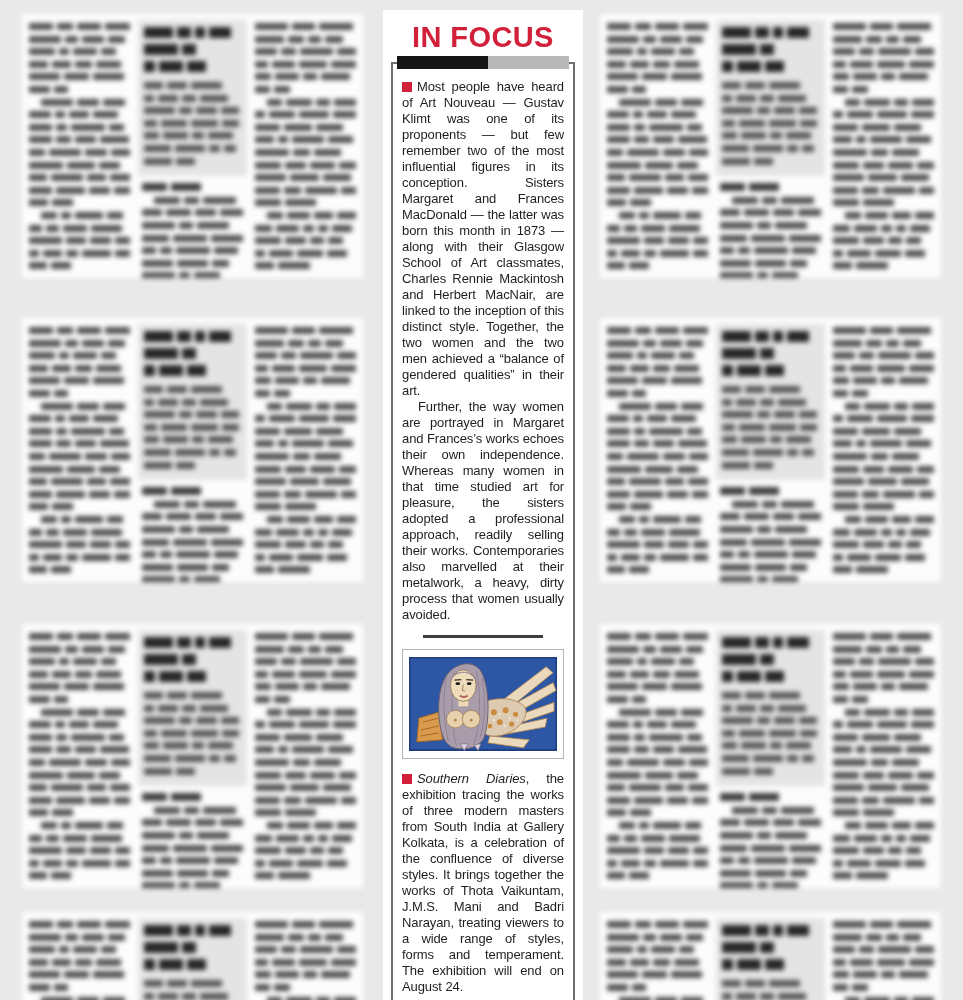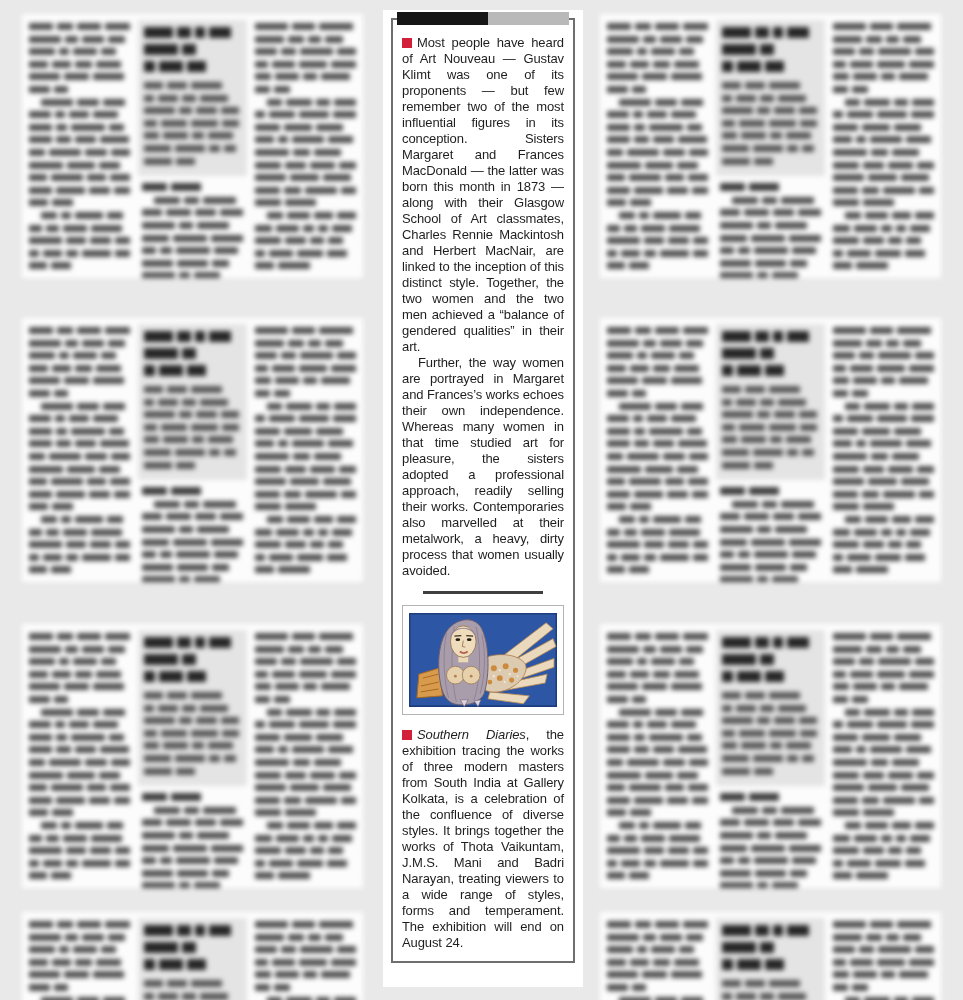--- a/index.html
+++ b/index.html
@@ -298,20 +298,21 @@
           <div class="bl" style="height: 7px; margin-bottom: 5.6px;"><span style="display: inline-block; vertical-align: top; border-radius: 1px; height: 7px; width: 22px; background: rgb(79, 79, 79); margin-right: 4px;"></span><span style="display: inline-block; vertical-align: top; border-radius: 1px; height: 7px; width: 15px; background: rgb(79, 79, 79); margin-right: 4px;"></span><span style="display: inline-block; vertical-align: top; border-radius: 1px; height: 7px; width: 33px; background: rgb(79, 79, 79); margin-right: 4px;"></span><span style="display: inline-block; vertical-align: top; border-radius: 1px; height: 7px; width: 19px; background: rgb(79, 79, 79); margin-right: 4px;"></span></div>
           <div class="bl" style="height: 7px; margin-bottom: 5.6px;"><span style="display: inline-block; vertical-align: top; border-radius: 1px; height: 7px; width: 13px; background: rgb(79, 79, 79); margin-right: 4px;"></span><span style="display: inline-block; vertical-align: top; border-radius: 1px; height: 7px; width: 23px; background: rgb(79, 79, 79); margin-right: 4px;"></span><span style="display: inline-block; vertical-align: top; border-radius: 1px; height: 7px; width: 28px; background: rgb(79, 79, 79); margin-right: 4px;"></span><span style="display: inline-block; vertical-align: top; border-radius: 1px; height: 7px; width: 25px; background: rgb(79, 79, 79); margin-right: 4px;"></span></div>
           <div class="bl" style="height: 7px; margin-bottom: 5.6px;"><span style="display: inline-block; vertical-align: top; border-radius: 1px; height: 7px; width: 16px; background: rgb(79, 79, 79); margin-right: 4px;"></span><span style="display: inline-block; vertical-align: top; border-radius: 1px; height: 7px; width: 24px; background: rgb(79, 79, 79); margin-right: 4px;"></span><span style="display: inline-block; vertical-align: top; border-radius: 1px; height: 7px; width: 14px; background: rgb(79, 79, 79); margin-right: 4px;"></span><span style="display: inline-block; vertical-align: top; border-radius: 1px; height: 7px; width: 29px; background: rgb(79, 79, 79); margin-right: 4px;"></span></div>
           <div class="bl" style="height: 7px; margin-bottom: 5.6px;"><span style="display: inline-block; vertical-align: top; border-radius: 1px; height: 7px; width: 15px; background: rgb(79, 79, 79); margin-right: 4px;"></span><span style="display: inline-block; vertical-align: top; border-radius: 1px; height: 7px; width: 16px; background: rgb(79, 79, 79); margin-right: 4px;"></span></div>
           <div class="bl" style="height: 7px; margin-bottom: 5.6px; padding-left: 12px;"><span style="display: inline-block; vertical-align: top; border-radius: 1px; height: 7px; width: 15px; background: rgb(79, 79, 79); margin-right: 4px;"></span><span style="display: inline-block; vertical-align: top; border-radius: 1px; height: 7px; width: 26px; background: rgb(79, 79, 79); margin-right: 4px;"></span><span style="display: inline-block; vertical-align: top; border-radius: 1px; height: 7px; width: 14px; background: rgb(79, 79, 79); margin-right: 4px;"></span><span style="display: inline-block; vertical-align: top; border-radius: 1px; height: 7px; width: 22px; background: rgb(79, 79, 79); margin-right: 4px;"></span></div>
         </div>
       </div>
     </div>
 
   <div class="center-col">
+    <div class="if-title" style="color: rgb(211, 32, 58);">IN FOCUS</div>
 
     <div class="if-box" style="border-color: rgb(110, 110, 110);">
       <div class="if-bar">
         <span class="bar-left" style="background: rgb(22, 22, 22);"></span>
         <span class="bar-right" style="background: rgb(185, 185, 185);"></span>
       </div>
 
       <p class="art"><span class="sq" style="background: rgb(211, 32, 58);"></span><span>Most people have heard of Art Nouveau — Gustav Klimt was one of its proponents — but few remember two of the most influential figures in its conception. Sisters Margaret and Frances MacDonald — the latter was born this month in 1873 — along with their Glasgow School of Art classmates, Charles Rennie Mackintosh and Herbert MacNair, are linked to the inception of this distinct style. Together, the two women and the two men achieved a “balance of gendered qualities” in their art.</span></p>
 
       <p class="art indent"><span>Further, the way women are portrayed in Margaret and Frances’s works echoes their own independence. Whereas many women in that time studied art for pleasure, the sisters adopted a professional approach, readily selling their works. Contemporaries also marvelled at their metalwork, a heavy, dirty process that women usually avoided.</span></p>

